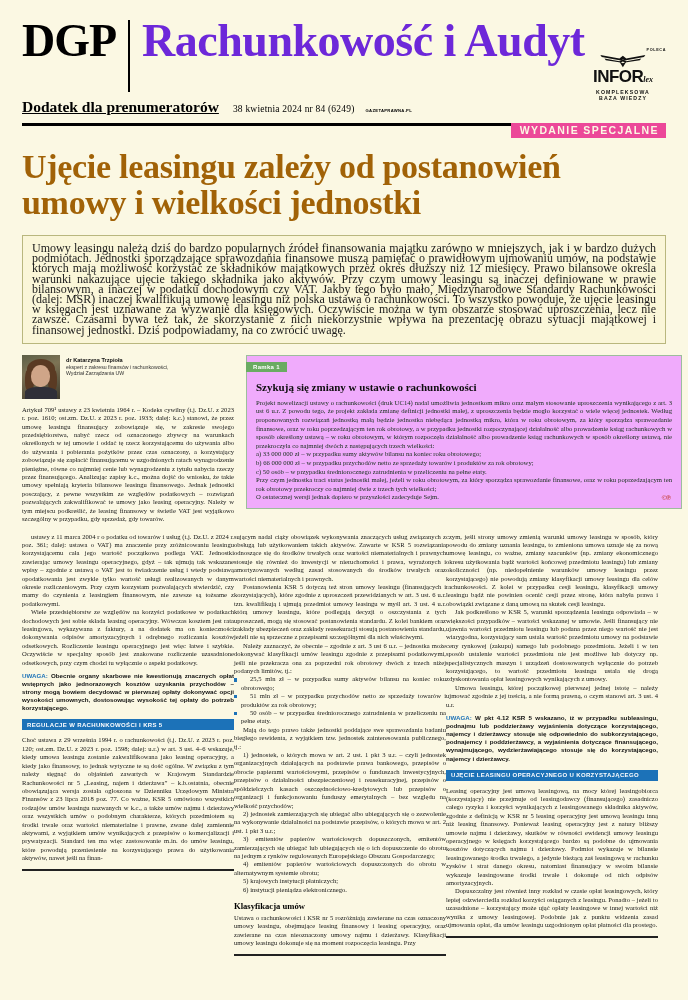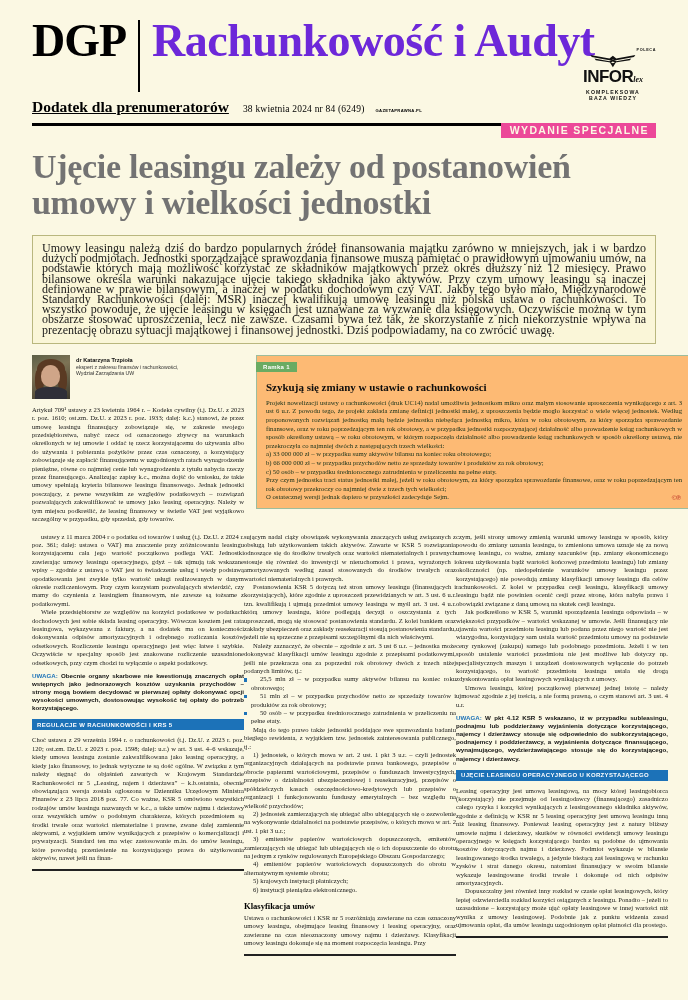--- a/index.html
+++ b/index.html
@@ -14,21 +14,21 @@
     font-family: "Liberation Serif", serif;
     color: #111;
     position: relative;
   }
   .page {
     width: 688px;
     height: 1000px;
     background: #fbf8e3;
     position: relative;
     box-sizing: border-box;
-    padding: 0 32px;
+    padding: 0 22px;
   }
 
   
   .masthead {
     display: flex;
     align-items: flex-start;
     padding-top: 18px;
     position: relative;
   }
   .mast-dgp {
@@ -151,21 +151,21 @@
   }
 
   
   .headline {
     font-family: "Liberation Serif", serif;
     font-weight: bold;
     font-size: 34px;
     line-height: 36px;
     letter-spacing: -0.3px;
     margin-top: 12px;
-    color: #737373;
+    color: #a16207;
   }
 
   
   .lead-box {
     margin-top: 14px;
     border: 1px solid #b9b77e;
     background: #faf6d8;
     padding: 7px 9px 8px 9px;
     font-size: 12px;
     line-height: 10.2px;
@@ -308,21 +308,21 @@
     content: "";
     position: absolute;
     left: 0; top: 3px;
     width: 3.2px; height: 3.2px;
     background: #1c72b8;
   }
 
   
   .ramka {
     border: 1px solid #9dbd9d;
-    background: #fdba74;
+    background: #f0abfc;
     padding: 0 0 6px 0;
     position: relative;
   }
   .ramka-badge {
     display: inline-block;
     background: #6aab62;
     color: #fff;
     font-family: "Liberation Sans", sans-serif;
     font-weight: bold;
     font-size: 6px;

